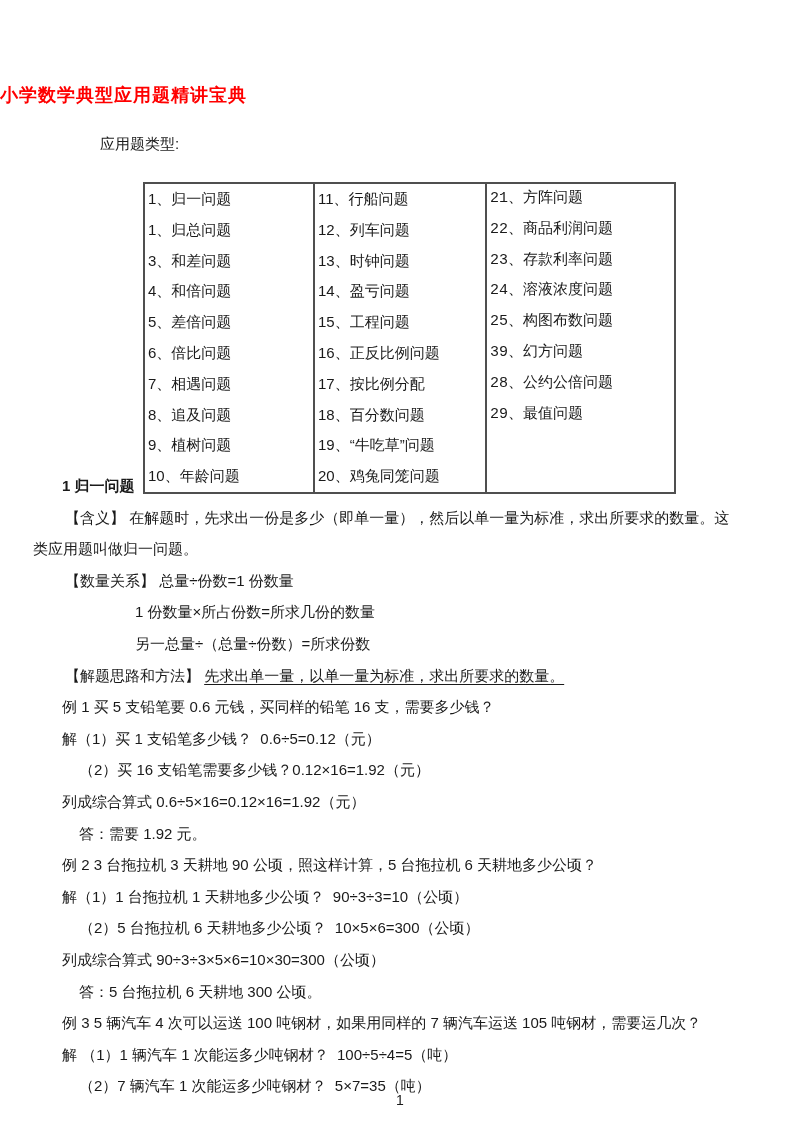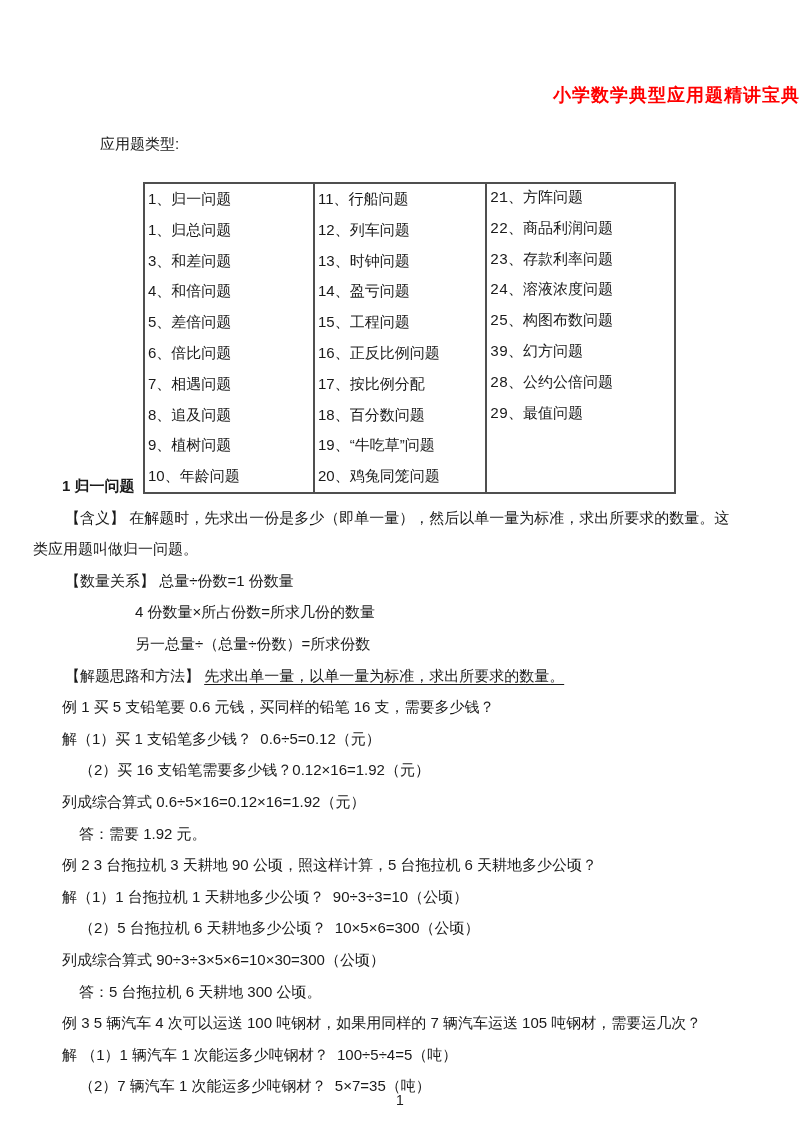--- a/index.html
+++ b/index.html
@@ -7,21 +7,21 @@
     position:relative;
     width:800px;height:1131px;
     margin:0 auto;
     background:#ffffff;
     overflow:hidden;
     font-family:"Liberation Sans", sans-serif;
     color:#1a1a1a;
   }
   .title{
     position:absolute;top:83px;left:0;width:100%;
-    margin:0;text-align:right;
+    margin:0;text-align:left;
     font-size:18px;font-weight:bold;color:#ff0000;
     letter-spacing:1px;
   }
   .intro{
     position:absolute;top:119px;left:84px;margin:16px;
     font-size:15px;white-space:pre;
   }
   .types-table{
     position:absolute;top:150px;left:143px;
     width:533px;height:312px;
@@ -104,21 +104,21 @@
       </div>
   </div>
 
   <div class="body">
     <p class="line c-ex heading">1 归一问题</p>
 
     <div>
         <p class="line c-label">【含义】 在解题时，先求出一份是多少（即单一量），然后以单一量为标准，求出所要求的数量。这</p>
         <p class="line c-flush">类应用题叫做归一问题。</p>
         <p class="line c-label">【数量关系】 总量÷份数=1 份数量</p>
-        <p class="line c-formula">4 份数量×所占份数=所求几份的数量</p>
+        <p class="line c-formula">1 份数量×所占份数=所求几份的数量</p>
         <p class="line c-formula">另一总量÷（总量÷份数）=所求份数</p>
       </div>
 
     <p class="line c-label"><span>【解题思路和方法】 </span><span class="u">先求出单一量，以单一量为标准，求出所要求的数量。</span></p>
 
     <div>
         <p class="line c-ex">例 1 买 5 支铅笔要 0.6 元钱，买同样的铅笔 16 支，需要多少钱？</p>
         <p class="line c-ex">解（1）买 1 支铅笔多少钱？  0.6÷5=0.12（元）</p>
         <p class="line c-sub">（2）买 16 支铅笔需要多少钱？0.12×16=1.92（元）</p>
         <p class="line c-ex">列成综合算式 0.6÷5×16=0.12×16=1.92（元）</p>

